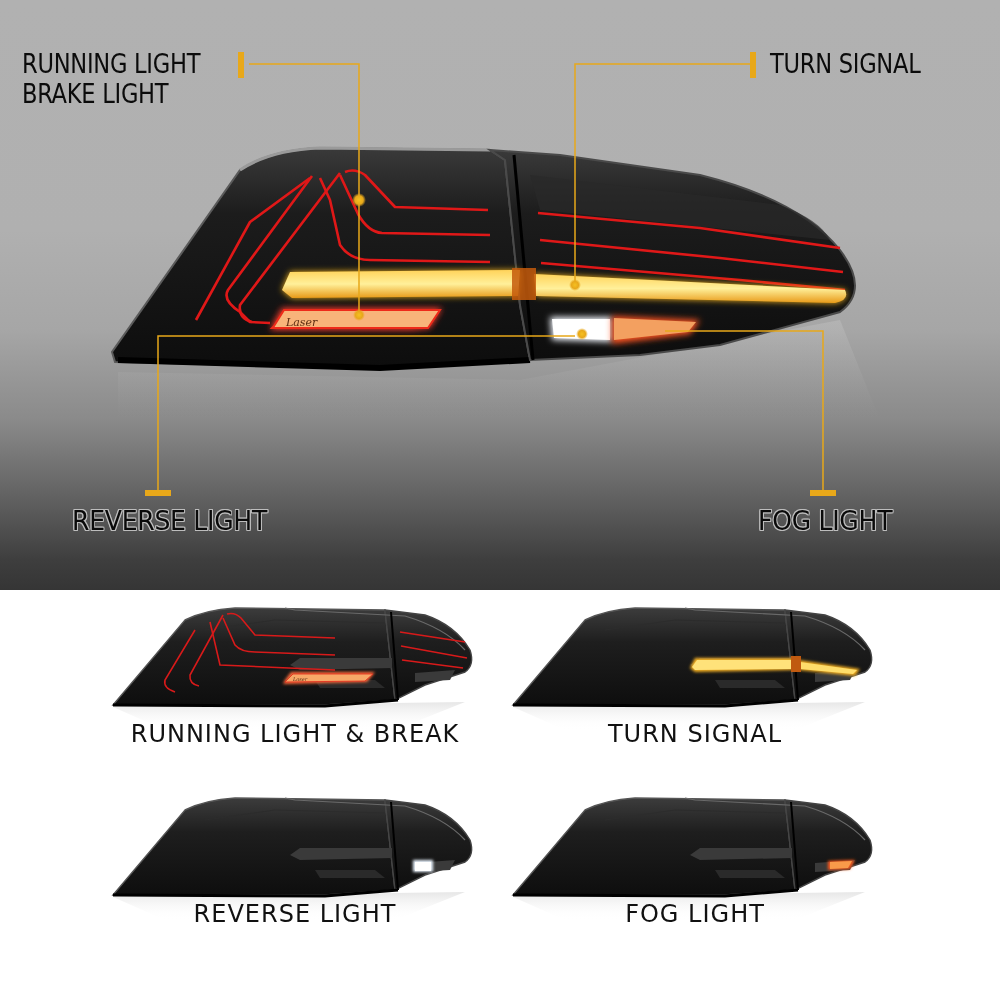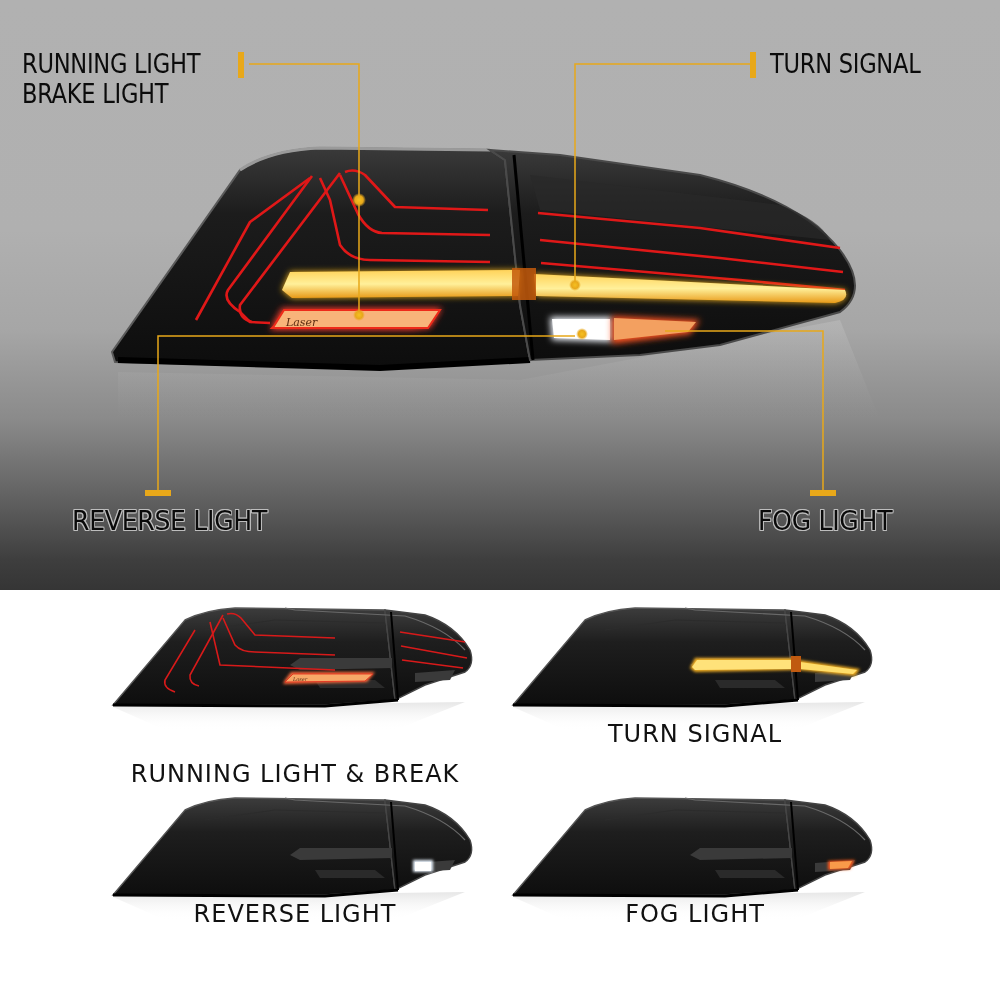--- a/index.html
+++ b/index.html
@@ -187,21 +187,21 @@
         <path d="M128 28 L140 55 Q146 62 160 62 L240 65"></path>
         <path d="M115 32 L125 75 L240 80"></path>
         <path d="M305 42 L370 52"></path>
         <path d="M306 56 L372 68"></path>
         <path d="M307 70 L368 78"></path>
       </g>
       <path d="M190 90 L196 82 L280 82 L272 92 L188 94 Z" fill="#ff6a3a" filter="url(#sGlow)"></path>
       <path d="M192 90 L198 84 L278 84 L270 91 L190 92 Z" fill="#f8a868" stroke="#e02a1a" stroke-width="0.8"></path>
       <text x="198" y="91" font-size="5" font-style="italic" fill="#5a2a10" font-family="DejaVu Serif, serif">Laser</text>
     </svg>
-    <div class="cell-caption" style="top:130px;margin-top:40px;">RUNNING LIGHT &amp; BREAK</div>
+    <div class="cell-caption" style="top:130px;">RUNNING LIGHT &amp; BREAK</div>
   </div>
 
   <div class="cell" style="left:495px; top:0px;">
     <svg width="400" height="150" viewBox="0 0 400 150">
       <use href="#lampBase"></use>
       <path d="M195 78 L200 68 L298 68 L298 80 L200 82 Z" fill="#f5b020" filter="url(#sGlow)"></path>
       <path d="M197 77 L202 70 L296 70 L296 79 L200 80 Z" fill="#ffe27a"></path>
       <path d="M304 70 L365 79 L360 86 L304 80 Z" fill="#f5b020" filter="url(#sGlow)"></path>
       <path d="M305 72 L362 80 L358 84 L305 79 Z" fill="#ffdd6a"></path>
       <rect x="296" y="66" width="10" height="16" fill="#c05a10"></rect>

